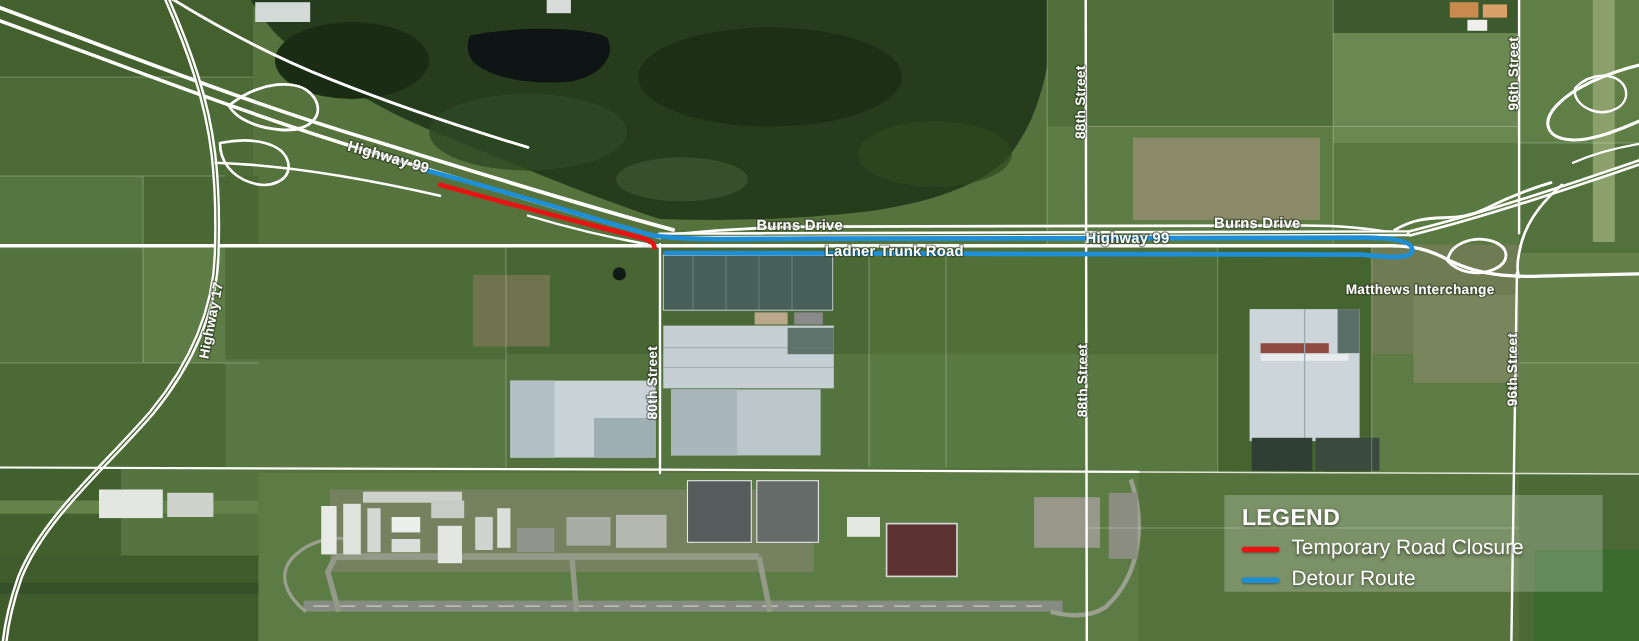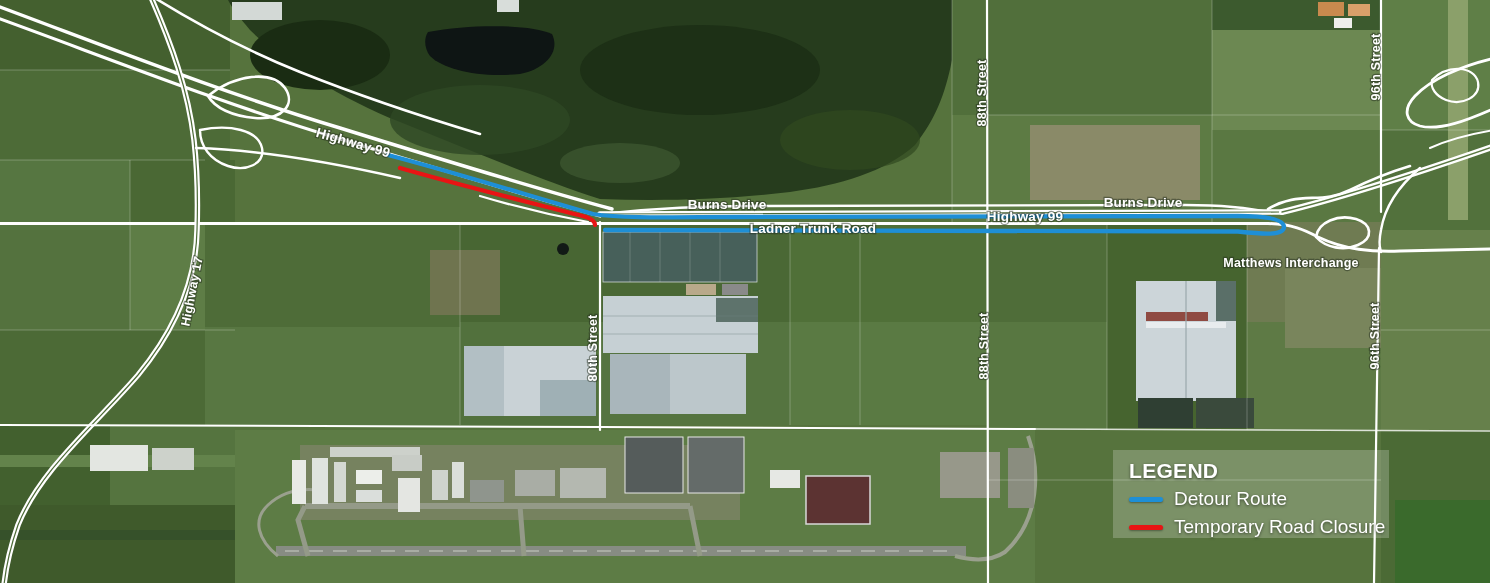--- a/index.html
+++ b/index.html
@@ -3,21 +3,21 @@
 <meta charset="utf-8">
 <style>
   html,body{margin:0;padding:0;background:#222;}
   #stage{position:relative;width:1490px;height:583px;overflow:hidden;
          font-family:"Liberation Sans",sans-serif;background:#56733d;}
   #mapsvg{position:absolute;left:0;top:0;}
   .maplabel{font-family:"Liberation Sans",sans-serif;font-weight:bold;fill:#ffffff;
             font-size:13.5px;letter-spacing:.2px;paint-order:stroke;
             stroke:rgba(35,45,30,.5);stroke-width:2.4px;text-anchor:middle;}
   .maplabel.small{font-size:12.5px;}
-  #legend{position:absolute;left:1113px;top:450px;width:276px;height:88px;
+  #legend{position:absolute;left:1113px;top:450px;width:344px;height:88px;
           background:rgba(255,255,255,.22);padding:9px 16px;box-sizing:border-box;
           color:#fff;text-shadow:0 1px 3px rgba(0,0,0,.55);}
   #legend .title{font-size:21px;font-weight:bold;letter-spacing:.3px;margin-bottom:5px;}
   .legend-row{display:flex;align-items:center;gap:11px;margin-bottom:6px;}
   .legend-swatch{width:34px;height:5px;border-radius:3px;flex:0 0 auto;
                  box-shadow:0 1px 2px rgba(0,0,0,.35);}
   .legend-label{font-size:19px;white-space:nowrap;}
 </style>
 </head>
 <body>
@@ -202,21 +202,21 @@
     <text class="maplabel small" transform="translate(986,93) rotate(-90)">88th Street</text>
     <text class="maplabel small" transform="translate(988,346) rotate(-90)">88th Street</text>
     <text class="maplabel small" transform="translate(1380,67) rotate(-90)">96th Street</text>
     <text class="maplabel small" transform="translate(1379,336) rotate(-90)">96th Street</text>
   </g>
 </svg>
 
 <div id="legend">
   <div class="title">LEGEND</div>
   <div class="legend-row">
+    <div class="legend-swatch" style="background: rgb(232, 20, 20);"></div>
+    <div class="legend-label">Temporary Road Closure</div>
+  </div>
+  <div class="legend-row">
     <div class="legend-swatch" style="background: rgb(30, 143, 214);"></div>
     <div class="legend-label">Detour Route</div>
   </div>
-  <div class="legend-row">
-    <div class="legend-swatch" style="background: rgb(232, 20, 20);"></div>
-    <div class="legend-label">Temporary Road Closure</div>
-  </div>
 </div>
 </div>
 
 </body></html>

